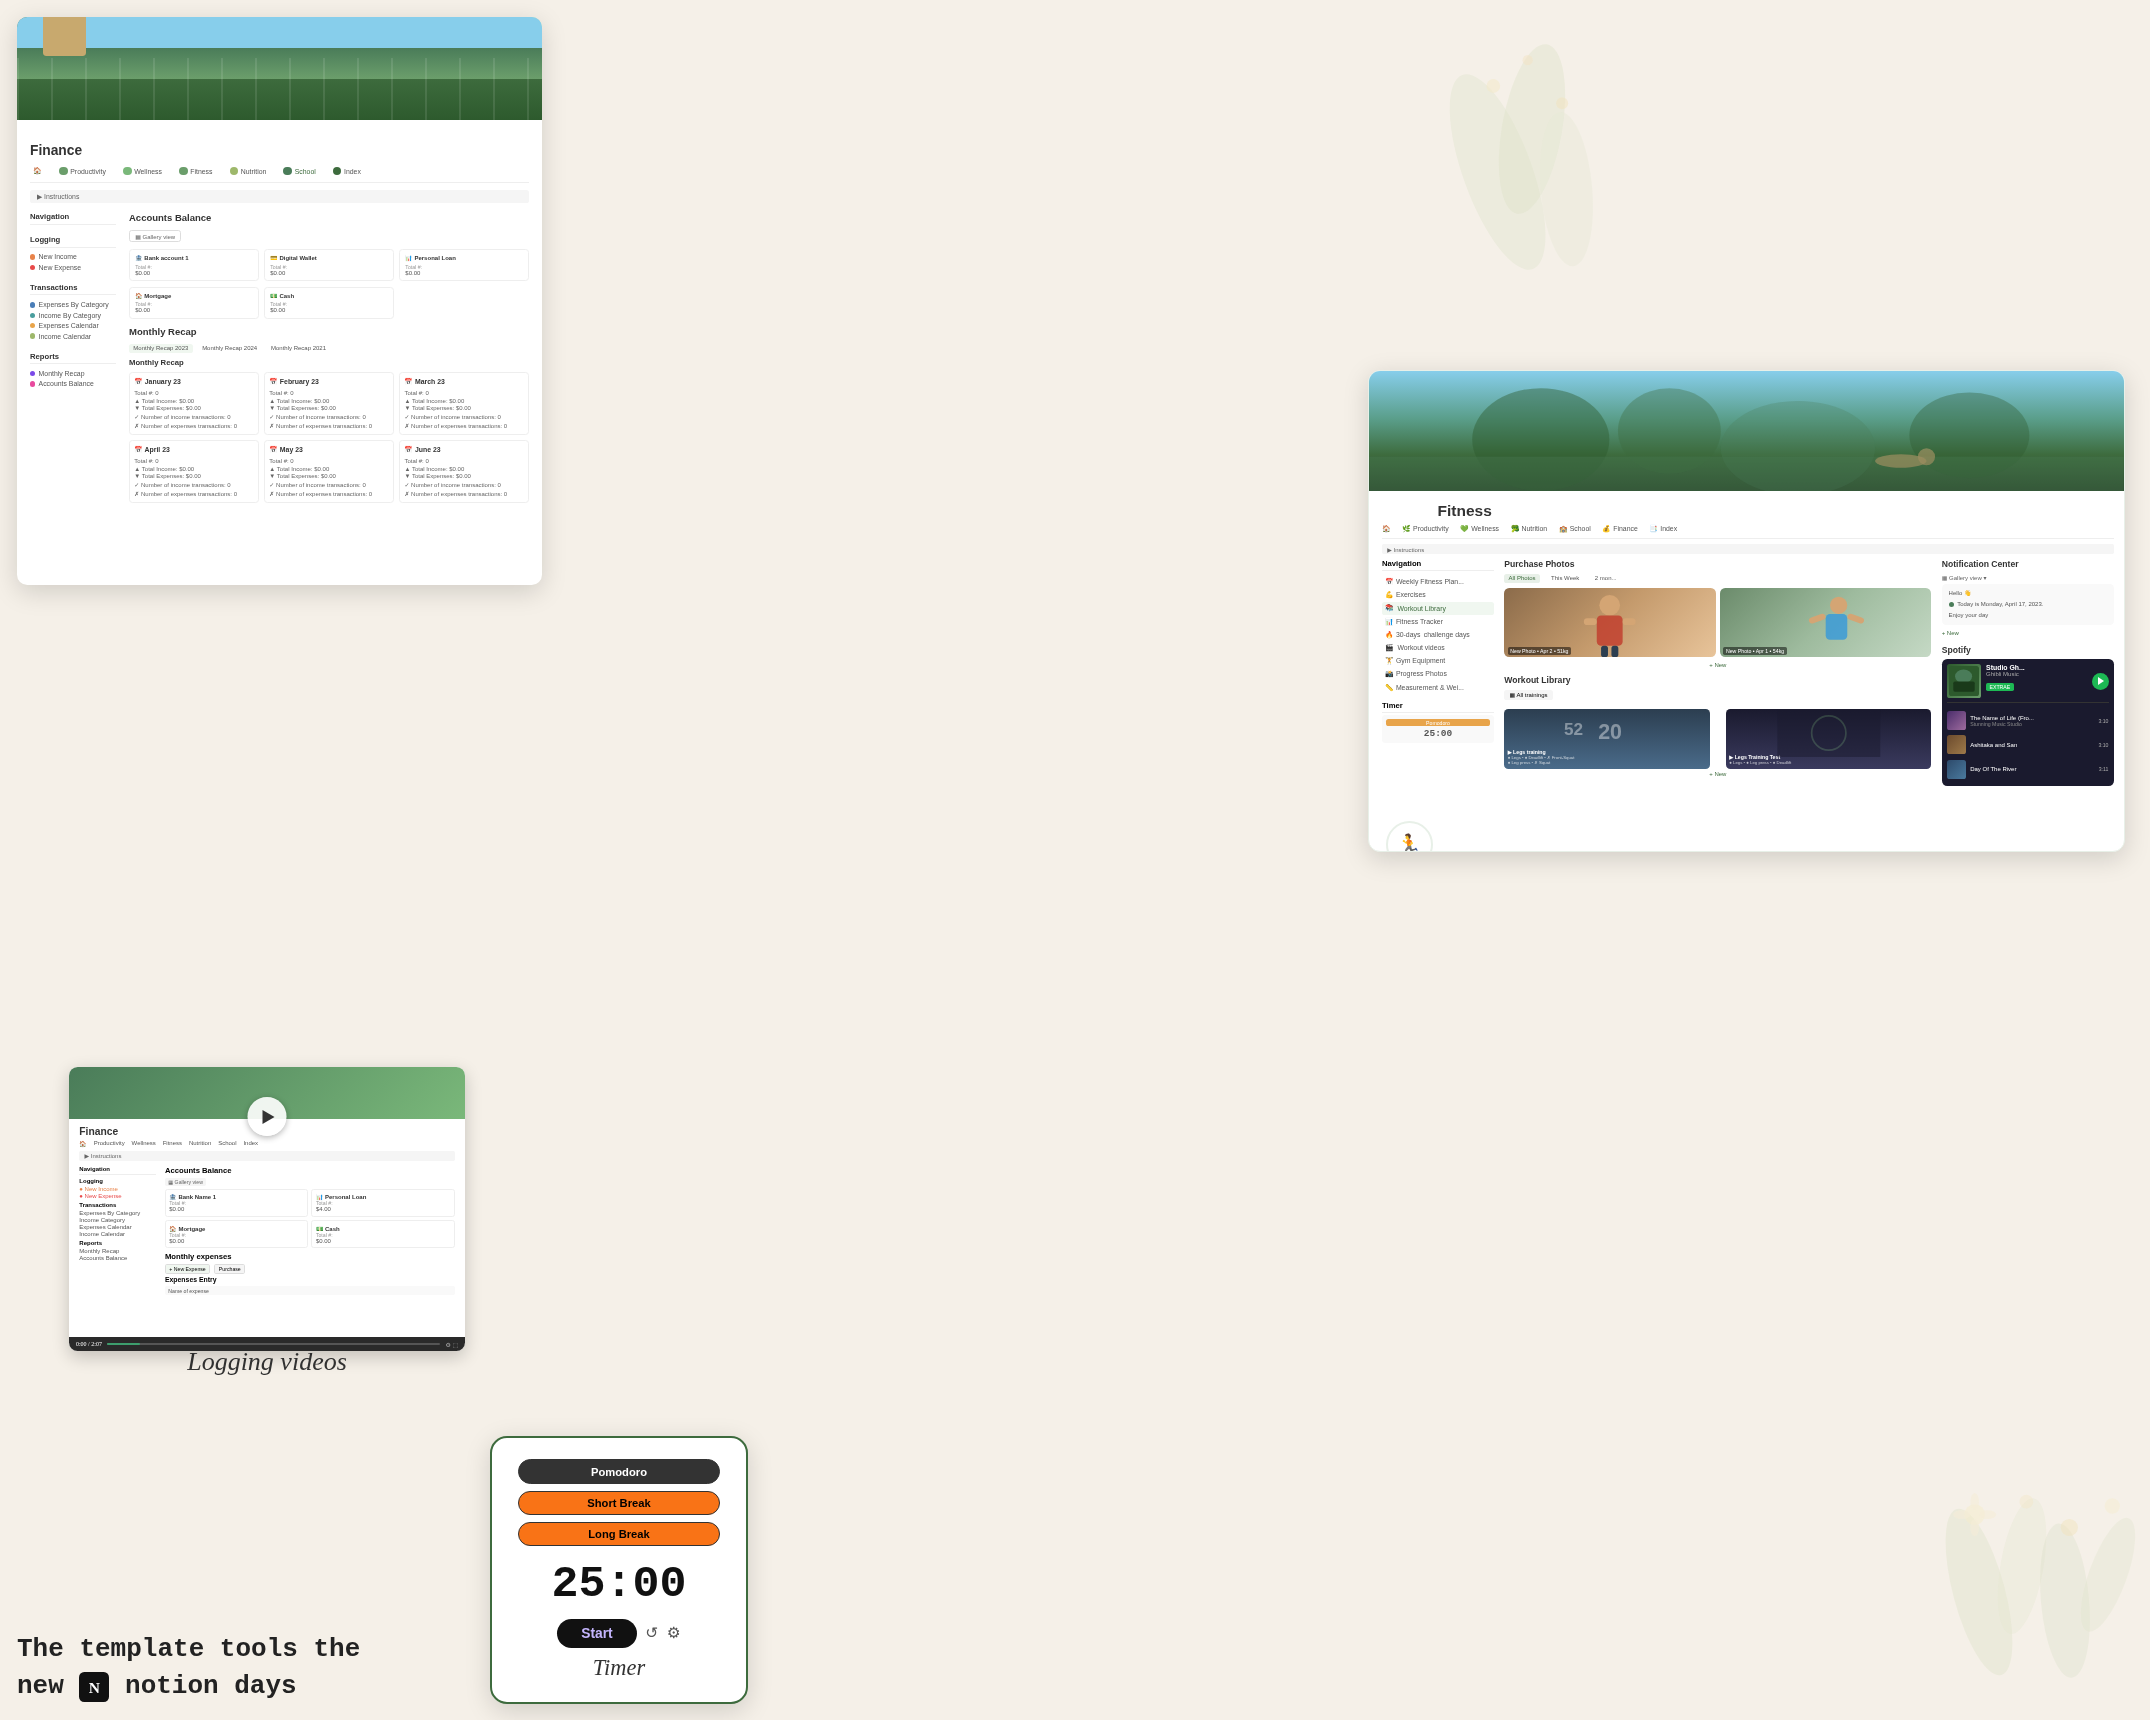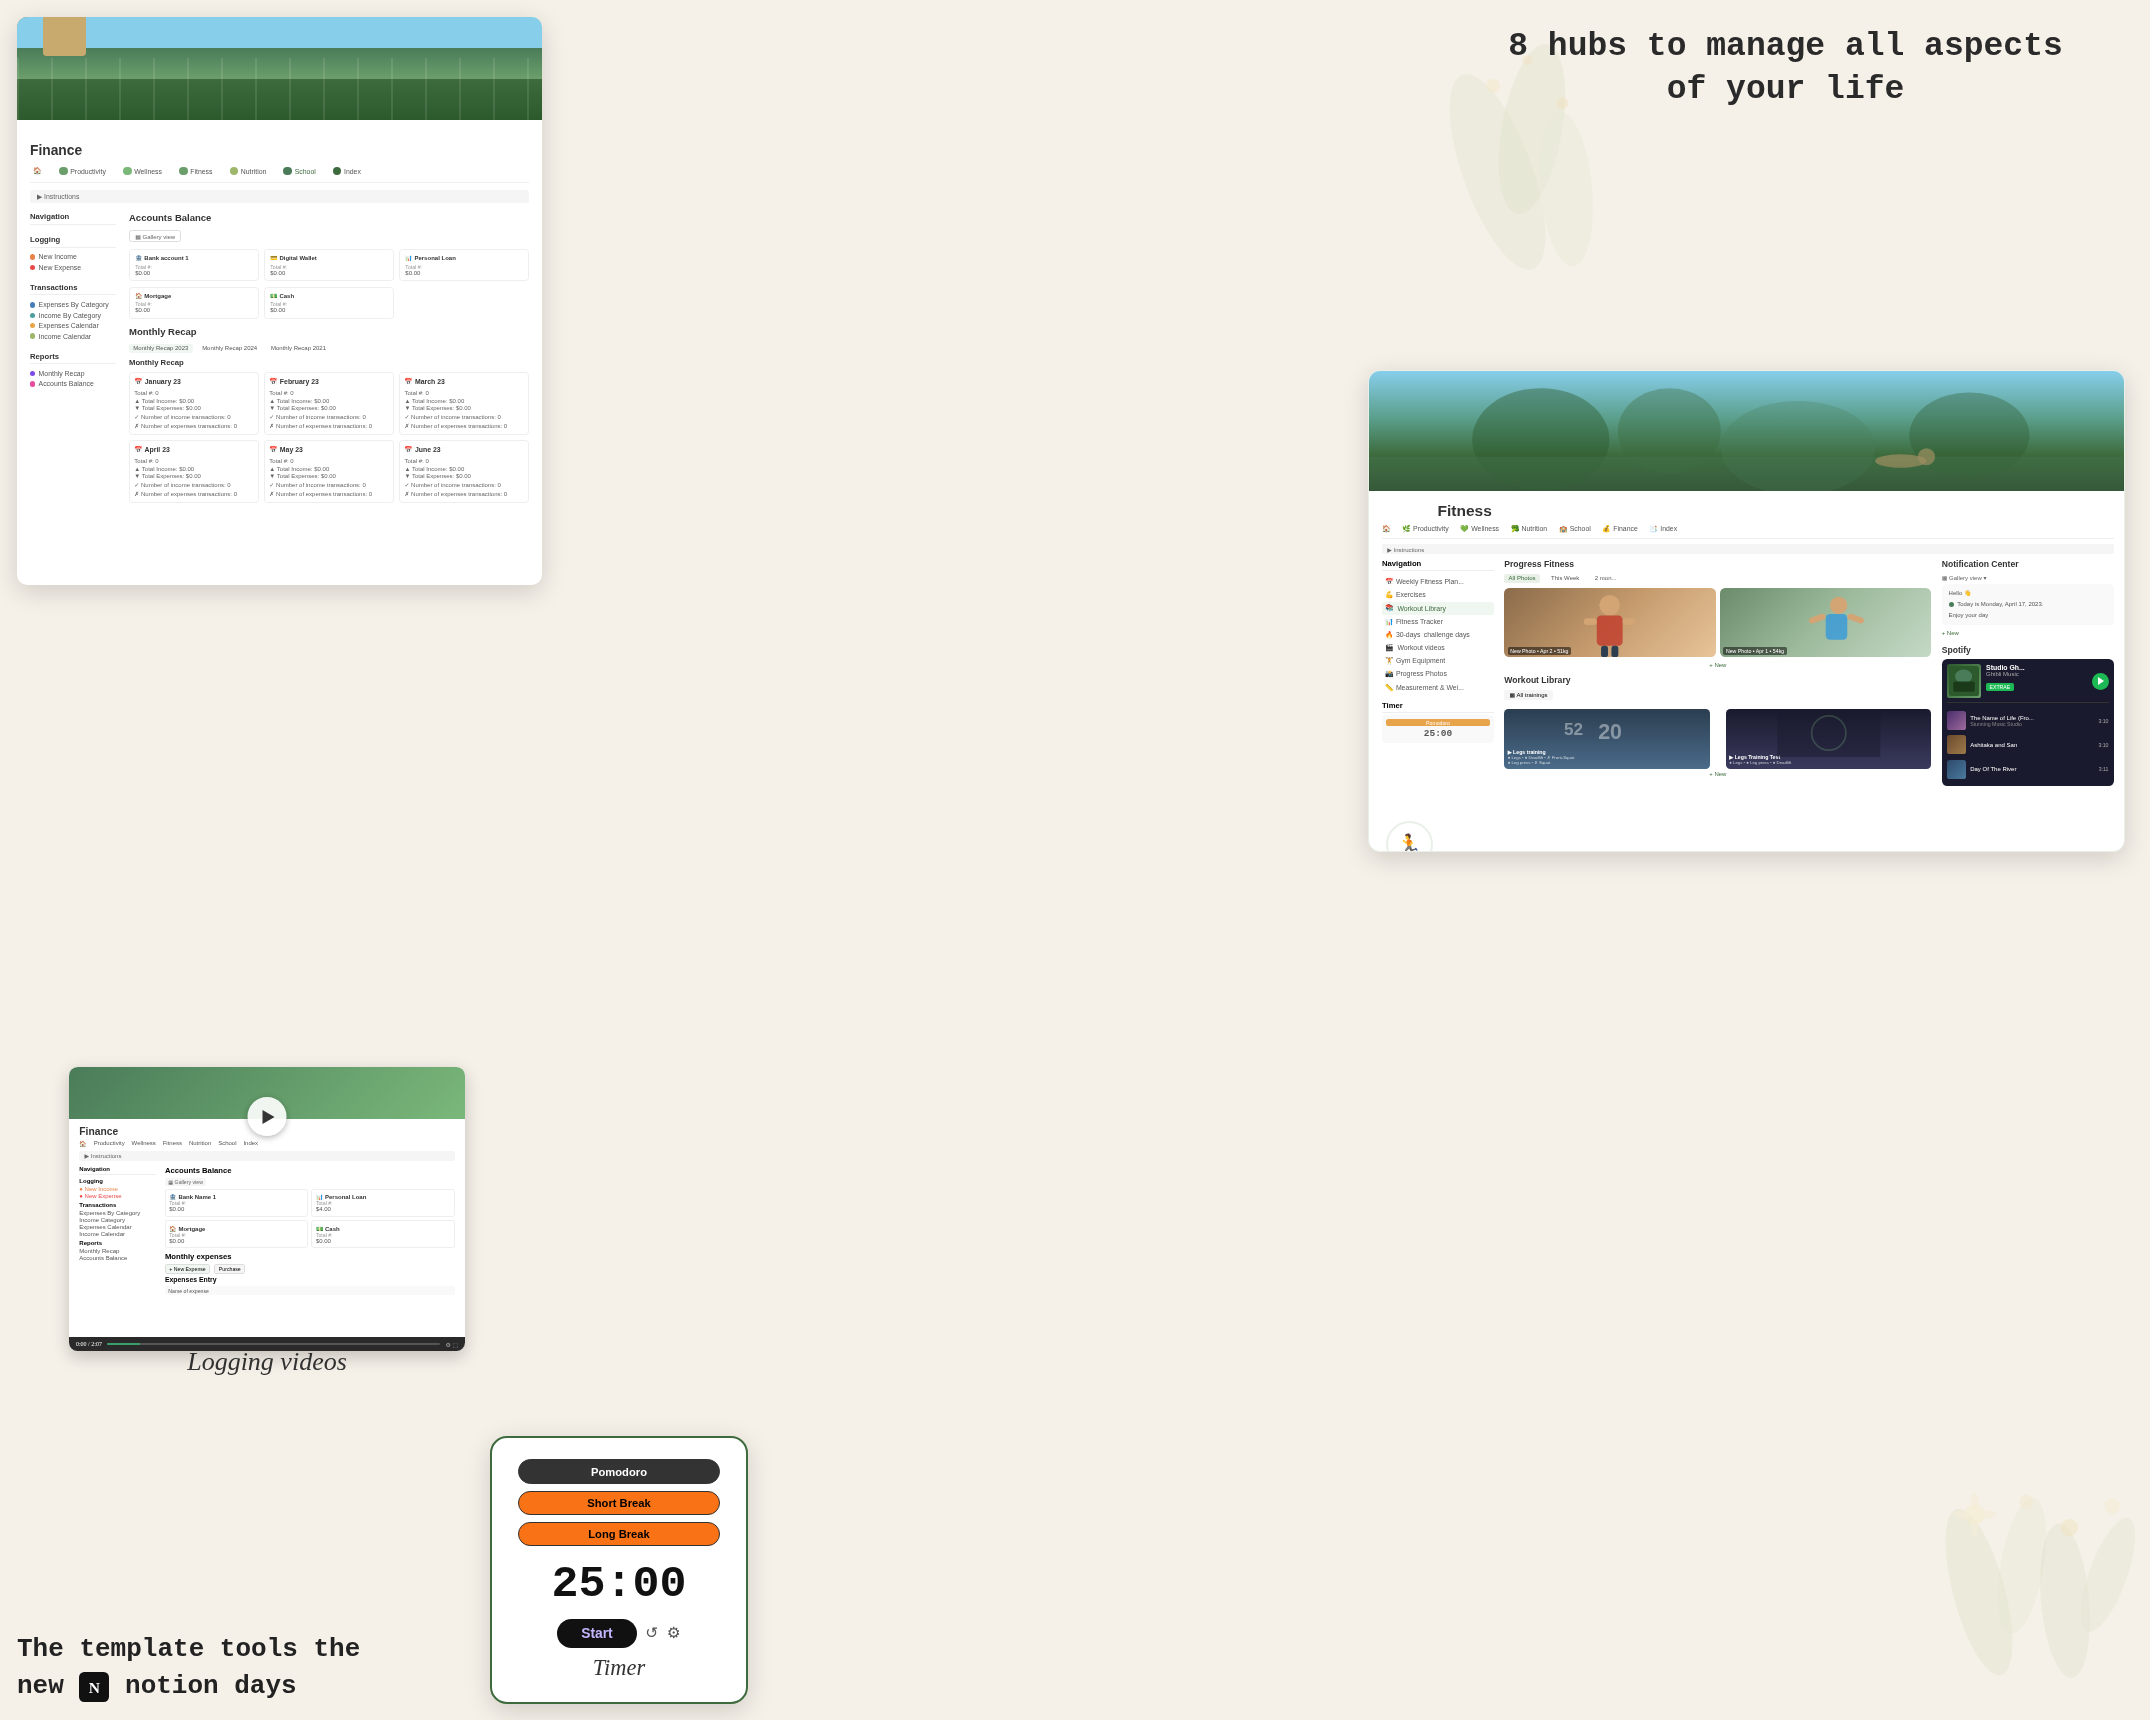--- a/index.html
+++ b/index.html
@@ -662,21 +662,20 @@
     <ellipse cx="60" cy="200" rx="40" ry="120" fill="#c8d8b0" opacity="0.5" transform="rotate(-20,60,200)"></ellipse>
     <ellipse cx="100" cy="150" rx="35" ry="100" fill="#b8cc98" opacity="0.4" transform="rotate(10,100,150)"></ellipse>
     <ellipse cx="140" cy="220" rx="30" ry="90" fill="#d0ddb8" opacity="0.4" transform="rotate(-5,140,220)"></ellipse>
     <circle cx="55" cy="100" r="8" fill="#f0e0a0" opacity="0.6"></circle>
     <circle cx="95" cy="70" r="6" fill="#f0d090" opacity="0.5"></circle>
     <circle cx="135" cy="120" r="7" fill="#ead080" opacity="0.5"></circle>
   </svg>
 </div>
 
 <div class="right-section">
-  <p class="hero-subtitle">8 hubs to manage all aspects<br>of your life</p>
 </div>
 
 <div class="main-screenshot">
   <div class="screenshot-header-img">
     <div class="rice-field"></div>
     <div class="clipboard-icon"></div>
   </div>
   <div class="screenshot-body">
     <div class="finance-title">Finance</div>
     <div class="nav-tabs">
@@ -962,21 +961,21 @@
         <div class="fitness-nav-item">📸 Progress Photos</div>
         <div class="fitness-nav-item">📏 Measurement &amp; Wei...</div>
         <div style="font-weight:bold; font-size:7.7px; margin-top:6.9px; margin-bottom:2.6px; border-bottom:0.9px solid #eee; padding-bottom:1.7px;">Timer</div>
         <div style="font-size:6px; color:#555; background:#f9f9f9; padding:3.4px 4.3px; border-radius:3.4px; text-align:center;">
           <div style="background:#e8a44a; color:white; border-radius:2.6px; padding:0.9px 3.4px; margin-bottom:1.7px; font-size:5.2px;">Pomodoro</div>
           <div style="font-size:9.5px; font-weight:bold; font-family:'Courier New',monospace;">25:00</div>
         </div>
       </div>
 
       <div style="font-size:6.9px;">
-        <div class="section-label">Progress Fitness</div>
+        <div class="section-label">Purchase Photos</div>
         <div class="photo-tabs">
           <span class="photo-tab active">All Photos</span>
           <span class="photo-tab">This Week</span>
           <span class="photo-tab">2 mon...</span>
         </div>
         <div class="photo-grid">
 
           <div class="photo-card">
             <div style="width:100%;height:100%;background:linear-gradient(135deg,#8b6b4a,#c49a6c,#e8c49a);position:relative;">
               

